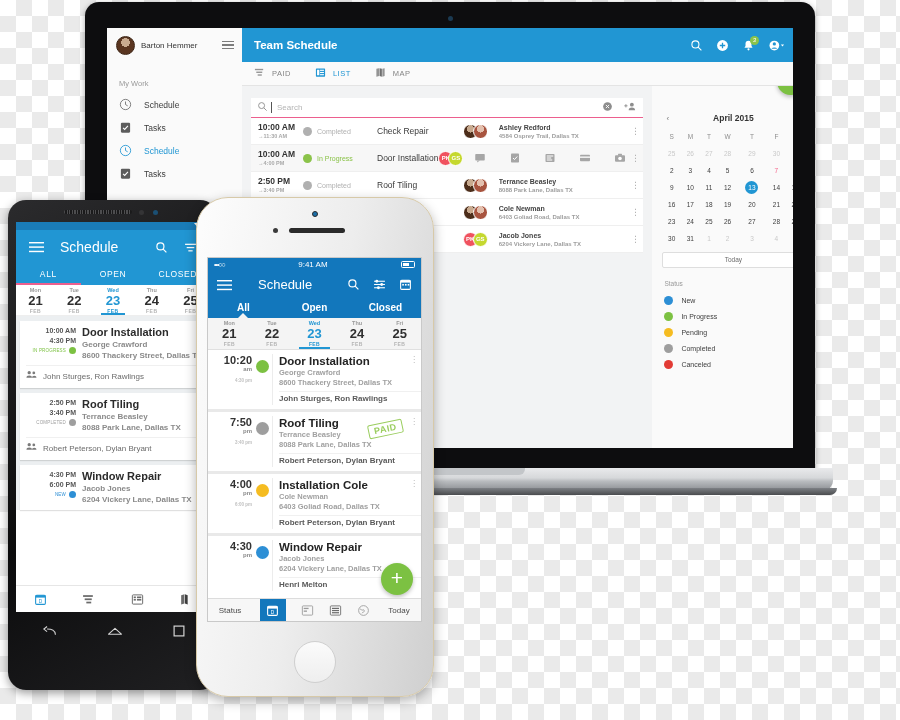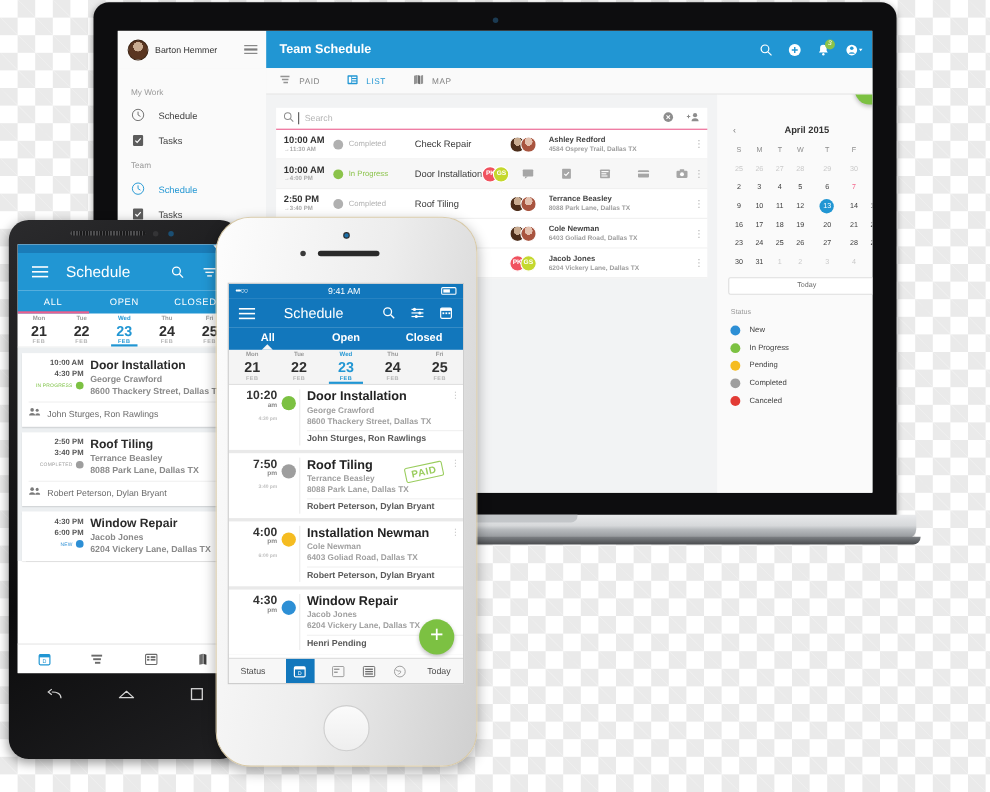--- a/index.html
+++ b/index.html
@@ -279,21 +279,20 @@
                   </svg></span>
               <span>Schedule</span>
             </div>
             <div class="side-it">
               <span class="side-ic"><svg width="13" height="13" viewBox="0 0 24 24">
                     <rect x="3.5" y="3" width="17" height="18.5" rx="2" fill="#5c5c5c"></rect>
                     <path d="M7.5 12.5l3 3 6-6.5" stroke="#fff" stroke-width="2" fill="none"></path>
                   </svg></span>
               <span>Tasks</span>
             </div>
-            <div class="side-grp">Team</div>
             <div class="side-it sel">
               <span class="side-ic"><svg width="13" height="13" viewBox="0 0 24 24">
                     <circle cx="12" cy="12" r="9.5" fill="none" stroke="#2196d3" stroke-width="1.6"></circle>
                     <path d="M12 6.5V12l4 2.5" stroke="#2196d3" stroke-width="1.6" fill="none"></path>
                   </svg></span>
               <span>Schedule</span>
             </div>
             <div class="side-it">
               <span class="side-ic"><svg width="13" height="13" viewBox="0 0 24 24">
                     <rect x="3.5" y="3" width="17" height="18.5" rx="2" fill="#5c5c5c"></rect>
@@ -919,41 +918,41 @@
         <div class="ip-card">
           <div class="ipc-l">
             <b class="t">4:00</b>
             <b class="p">pm</b>
             <b class="e">6:00 pm</b>
           </div>
           <div class="ipc-ic">
               <span class="dot" style="width:13px;height:13px;background:#f5bc21;display:block"></span>
             </div>
           <div class="ipc-r">
-            <b class="ti">Installation Newman</b>
+            <b class="ti">Installation Cole</b>
             <b class="cn">Cole Newman</b>
             <b class="ad">6403 Goliad Road, Dallas TX</b>
             <b class="tm">Robert Peterson, Dylan Bryant</b>
           </div>
           <span class="ipc-d">⋮</span>
         </div>
 
         <div class="ip-card">
           <div class="ipc-l">
             <b class="t">4:30</b>
             <b class="p">pm</b>
           </div>
           <div class="ipc-ic">
               <span class="dot" style="width:13px;height:13px;background:#2d8fd5;display:block"></span>
             </div>
           <div class="ipc-r">
             <b class="ti">Window Repair</b>
             <b class="cn">Jacob Jones</b>
             <b class="ad">6204 Vickery Lane, Dallas TX</b>
-            <b class="tm">Henri Pending</b>
+            <b class="tm">Henri Melton</b>
           </div>
         </div>
       </div>
 
       <div class="fab-ip">+</div>
 
       <div class="ip-tabbar">
         <span class="lb">Status</span>
         <span class="mid">
           <span class="act">

